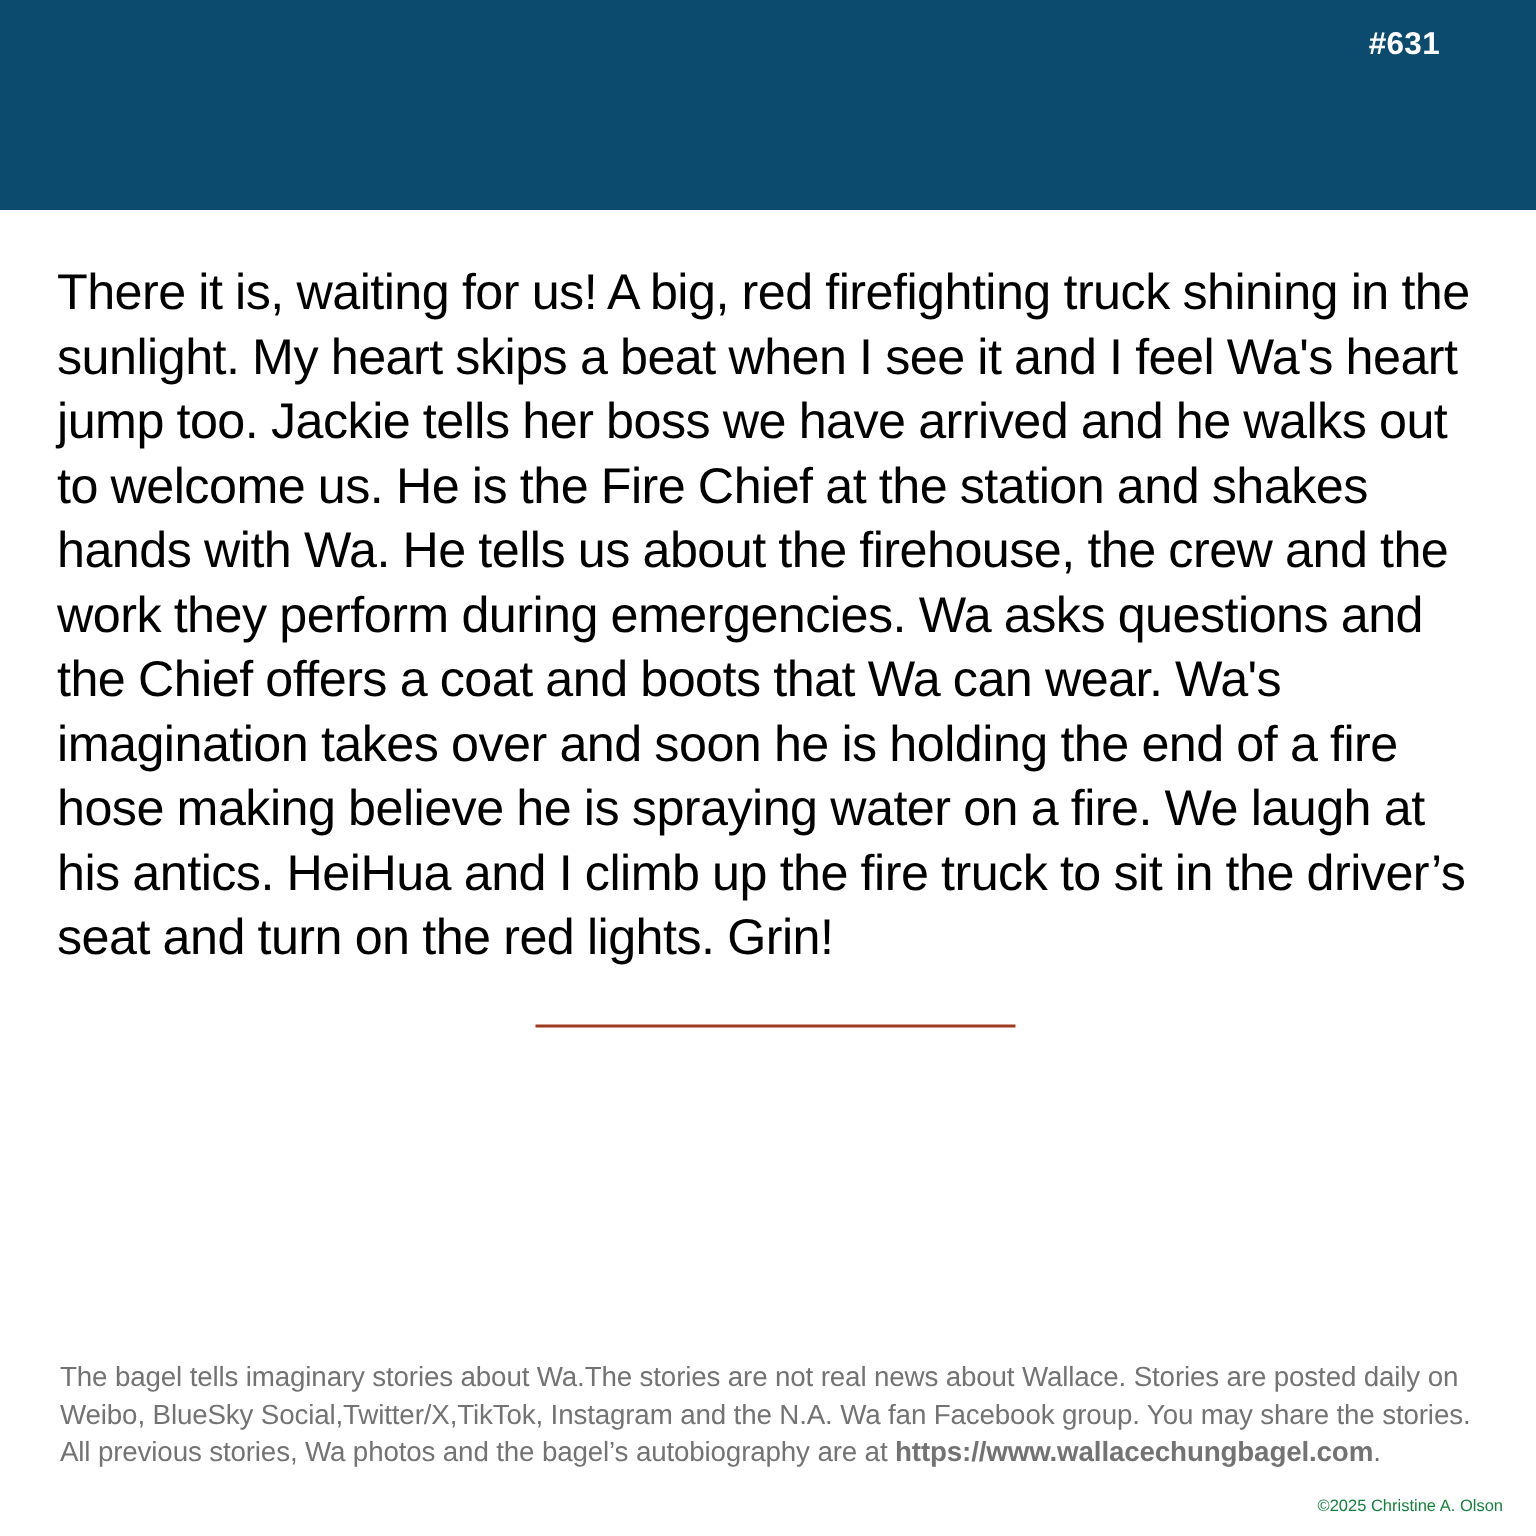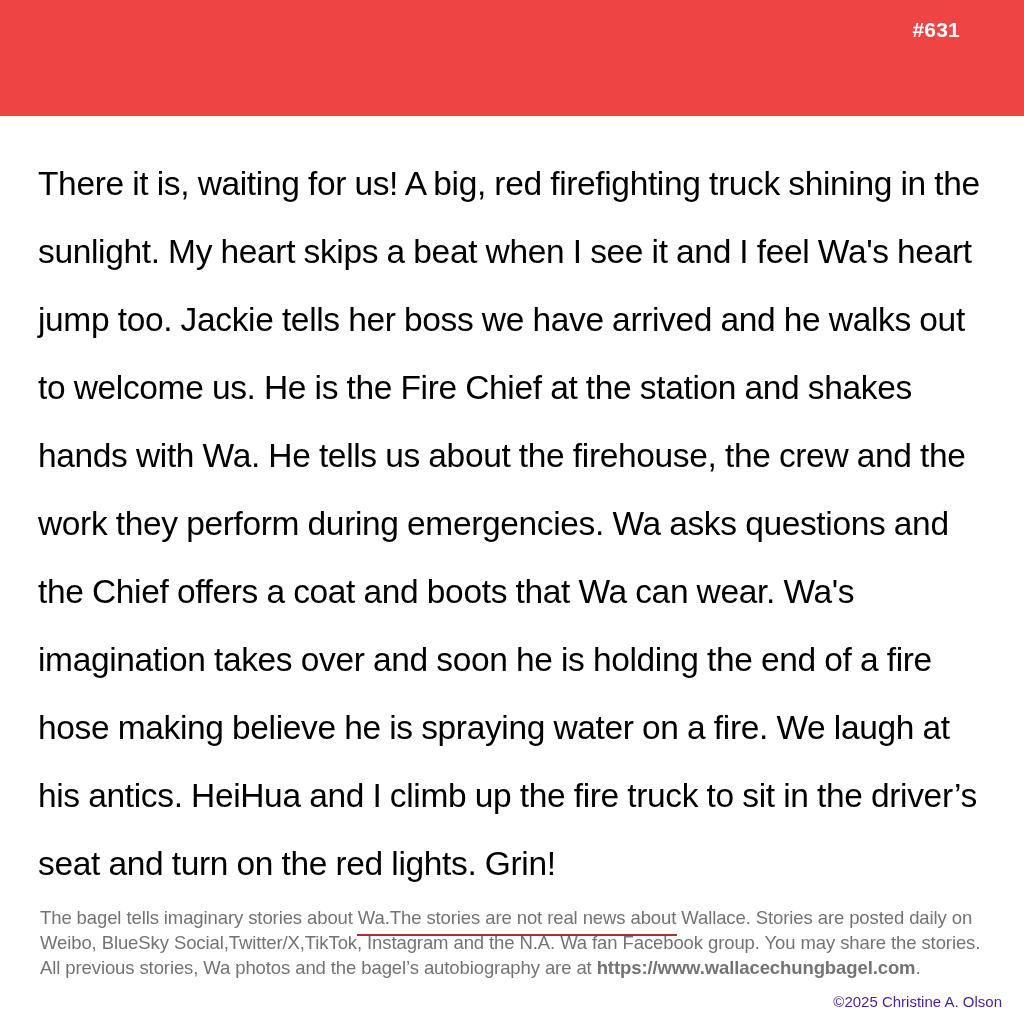--- a/index.html
+++ b/index.html
@@ -16,22 +16,22 @@
   .page {
     position: relative;
     width: 1024px;
     height: 1024px;
     background: #ffffff;
     box-sizing: border-box;
   }
   .header {
     position: relative;
     width: 100%;
-    height: 116px;
-    background: #ef4444;
+    height: 140px;
+    background: #0c4a6e;
     box-sizing: border-box;
   }
   .issue-number {
     position: absolute;
     top: 18px;
     right: 64px;
     color: #ffffff;
     font-size: 21px;
     font-weight: bold;
     letter-spacing: 0.2px;
@@ -44,21 +44,21 @@
     font-size: 45px;
     font-weight: bold;
     letter-spacing: -0.3px;
     white-space: nowrap;
   }
   .body-wrap {
     padding: 34px 28px 0 38px;
   }
   .story-text {
     font-size: 33.5px;
-    line-height: 68px;
+    line-height: 43px;
     color: #000000;
     letter-spacing: -0.35px;
     text-align: left;
     word-spacing: -0.5px;
   }
   .divider-wrap {
     display: flex;
     justify-content: center;
     margin-top: 36px;
   }
@@ -79,22 +79,22 @@
     color: #737373;
     letter-spacing: -0.1px;
   }
   .footer-text b {
     font-weight: bold;
   }
   .copyright {
     position: absolute;
     right: 22px;
     bottom: 14px;
-    font-size: 15px;
-    color: #4c1d95;
+    font-size: 11px;
+    color: #15803d;
     margin-top: 48px;
   }
 </style>
 </head>
 <body>
 
 <div class="page">
 
   <div class="header">
     <div class="issue-number">#631</div>

